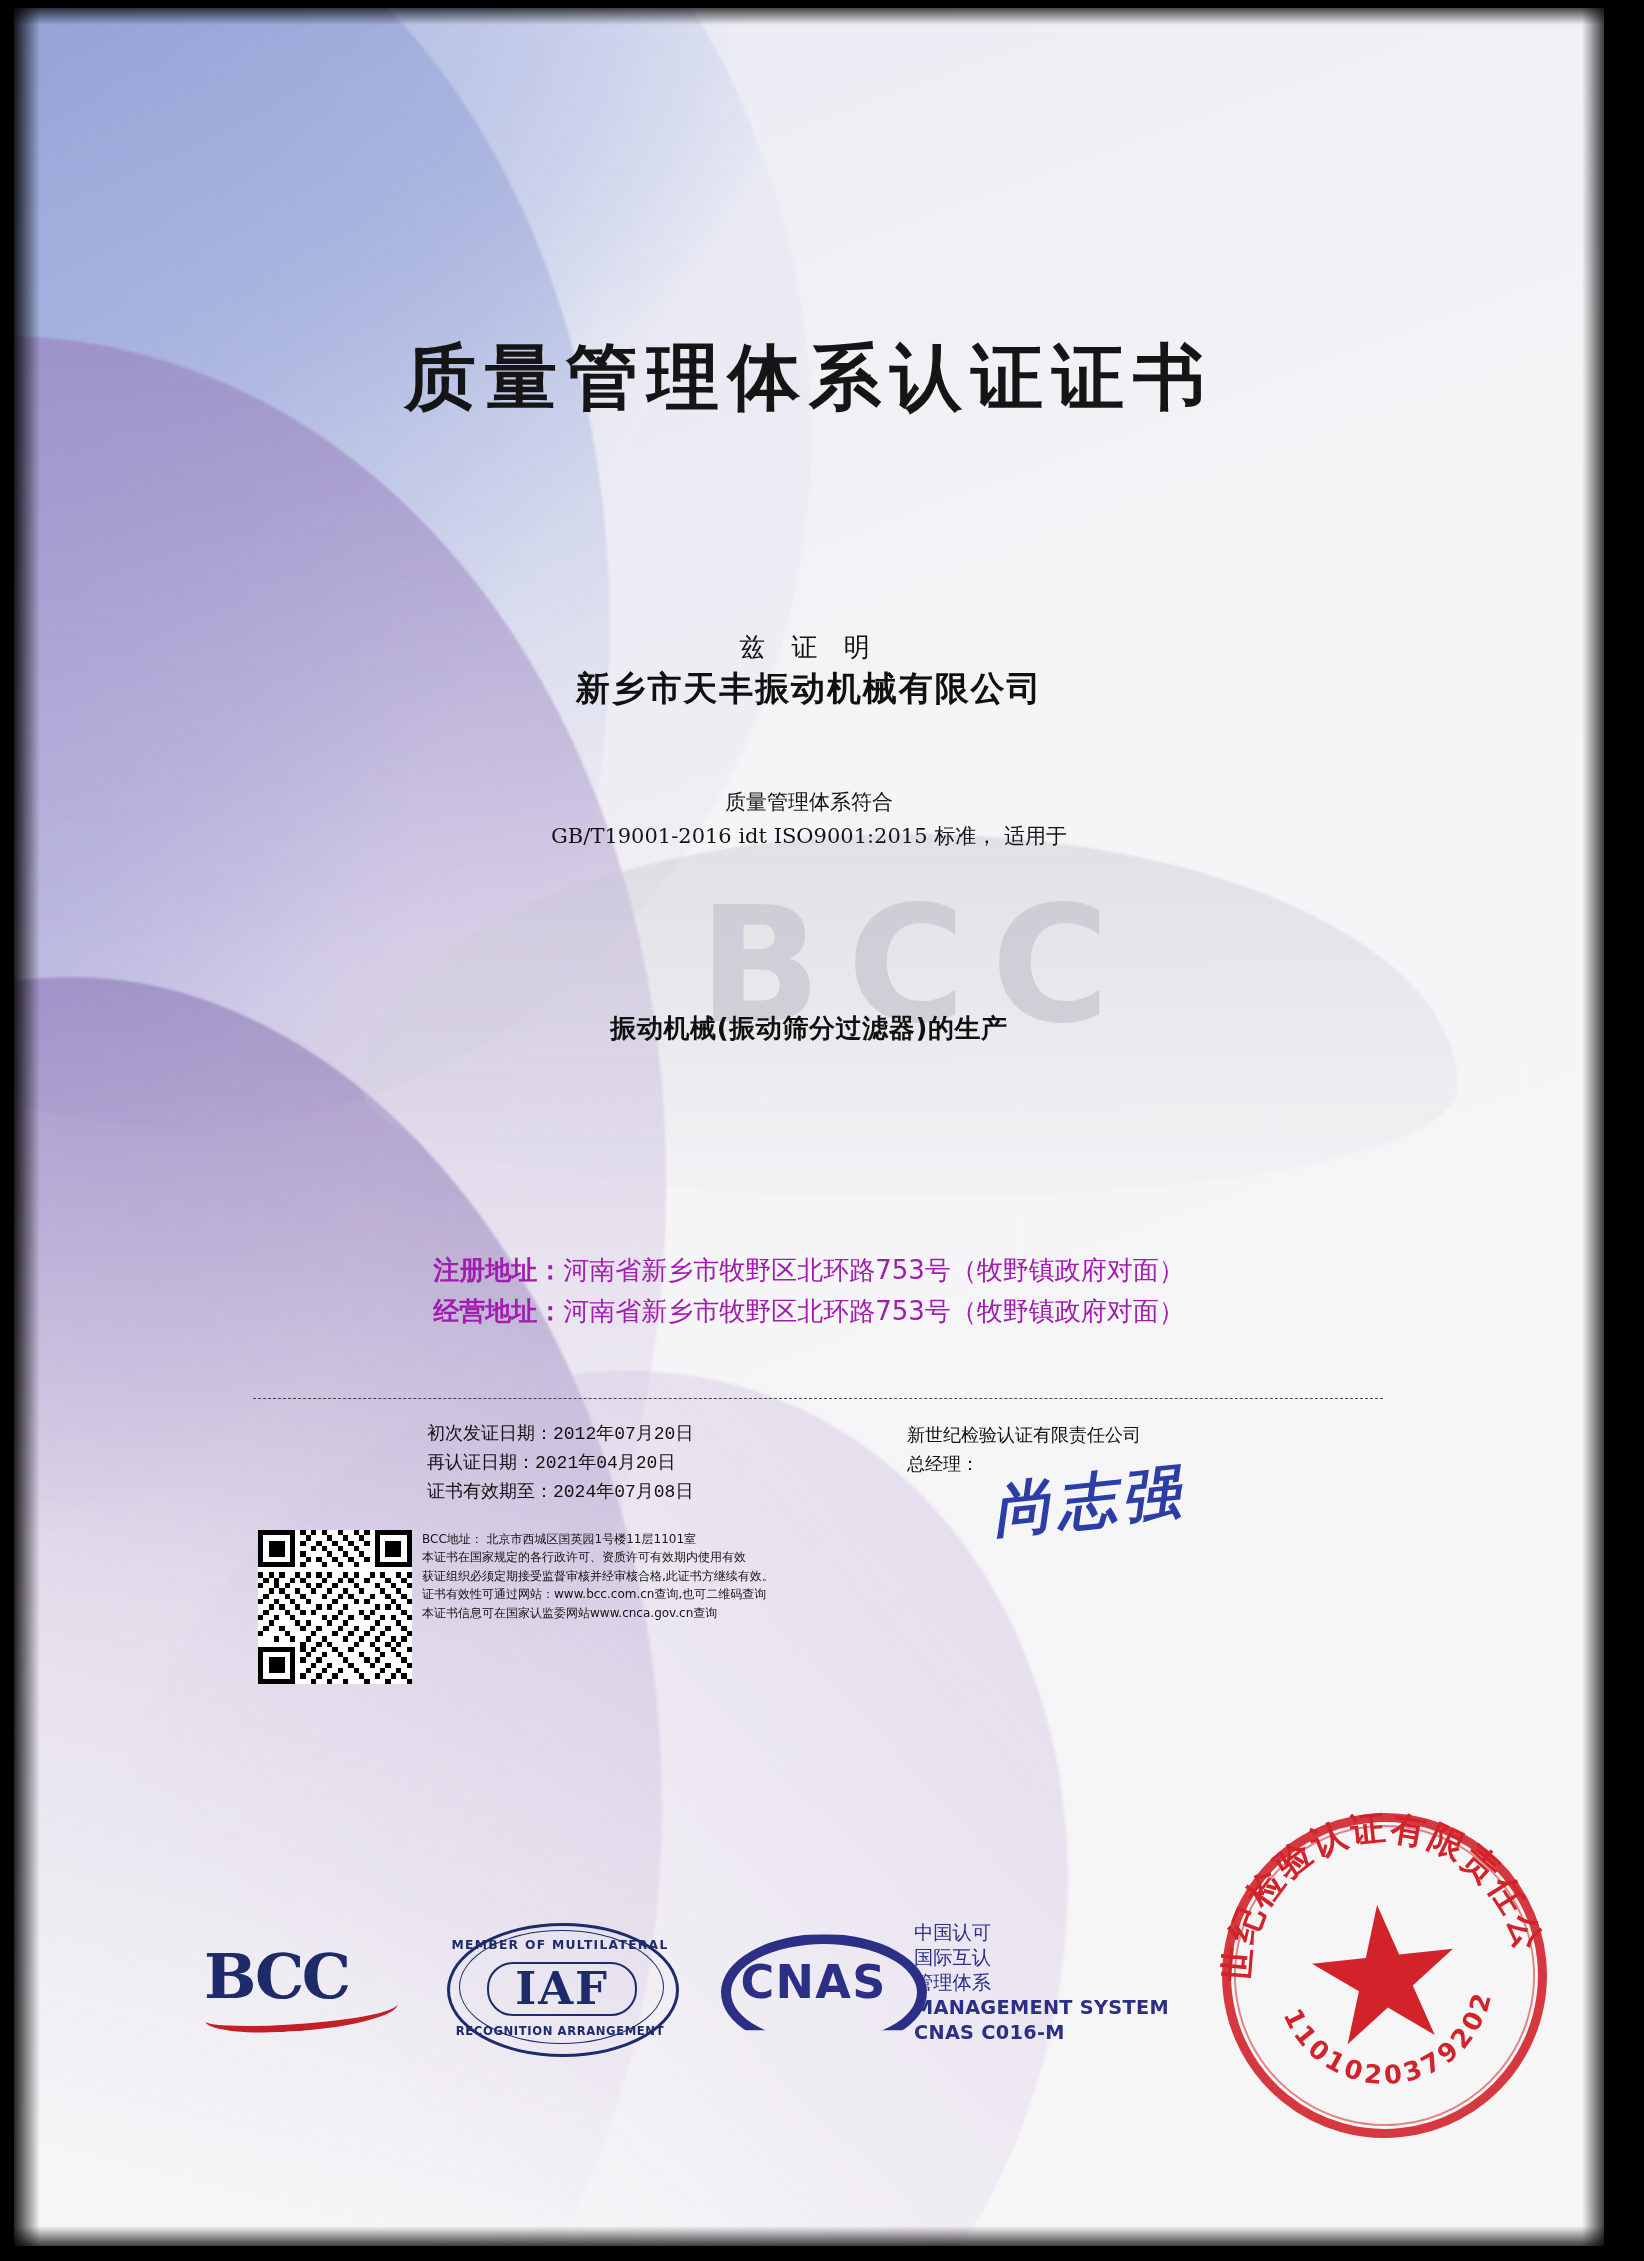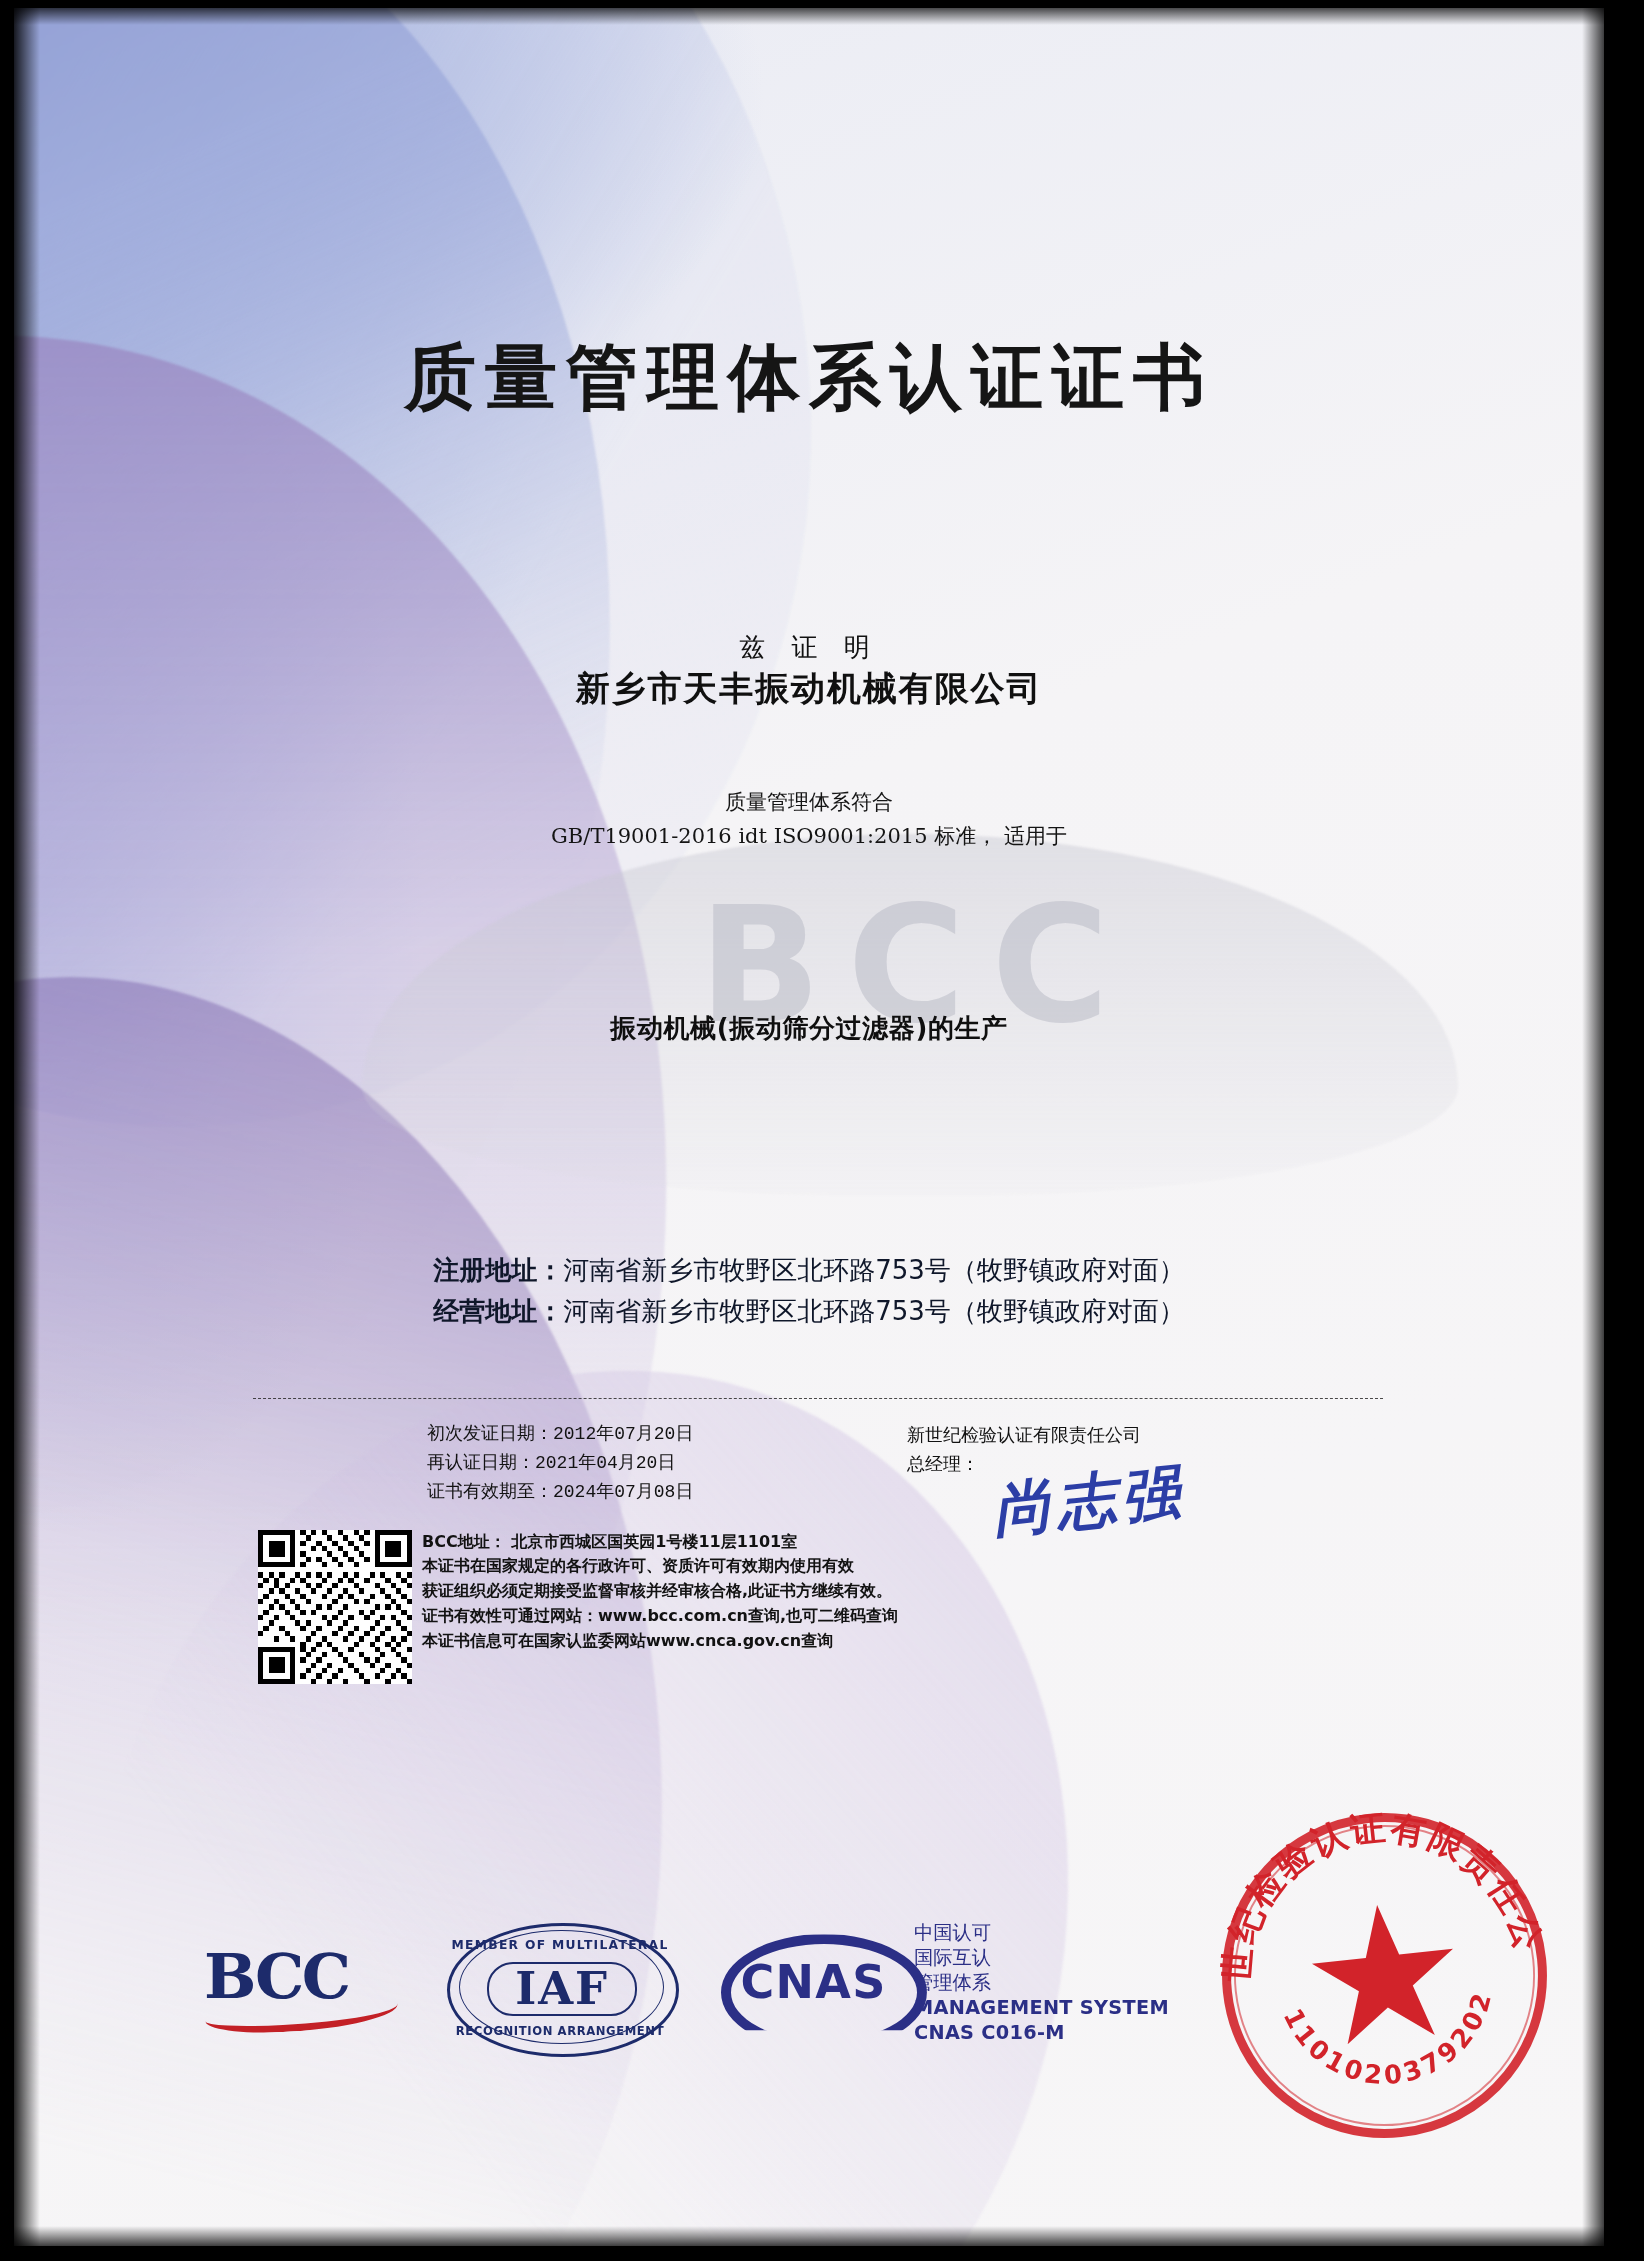--- a/index.html
+++ b/index.html
@@ -180,21 +180,21 @@
   }
 
   .addresses {
     position: absolute;
     left: 0; right: 0;
     top: 1242px;
     text-align: center;
     font-family: "DejaVu Sans", "Liberation Sans", sans-serif;
     font-size: 26px;
     line-height: 1.6;
-    color: #0f172a;
+    color: #a21caf;
   }
   .addr-label { font-weight: 700; }
 
   .divider {
     position: absolute;
     left: 239px;
     top: 1390px;
     width: 1130px;
     border-top: 1.9px dashed #2b2b2b;
     opacity: .85;
@@ -246,25 +246,24 @@
     height: 154px;
     background: #fff;
   }
   .qr svg { display: block; }
 
   .fineprint {
     position: absolute;
     left: 408px;
     top: 1522px;
     font-family: "DejaVu Sans", "Liberation Sans", sans-serif;
-    font-size: 16px;
+    font-size: 12px;
     line-height: 1.55;
     color: #121212;
     white-space: nowrap;
-    font-weight: bold;
   }
 
   
   .logos {
     position: absolute;
     left: 0; right: 0;
     top: 1906px;
     height: 174px;
   }
 

